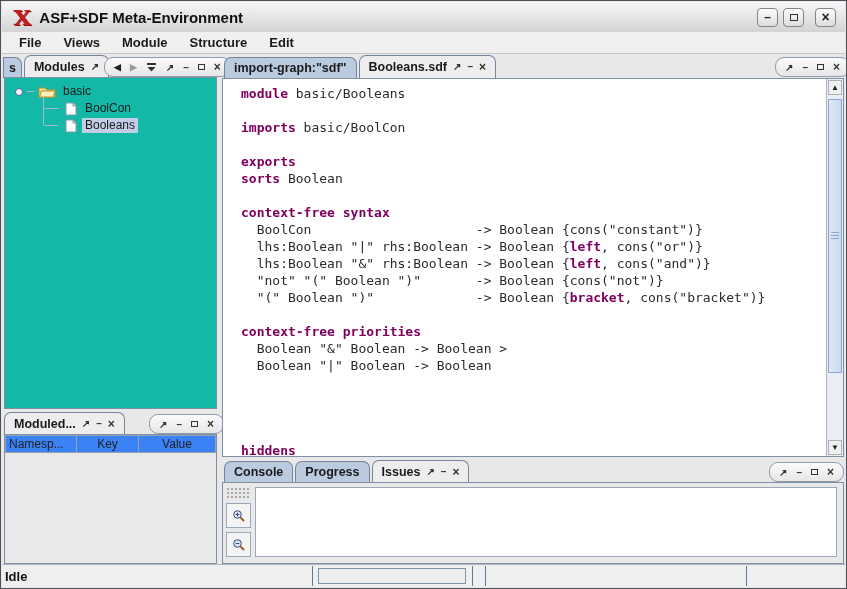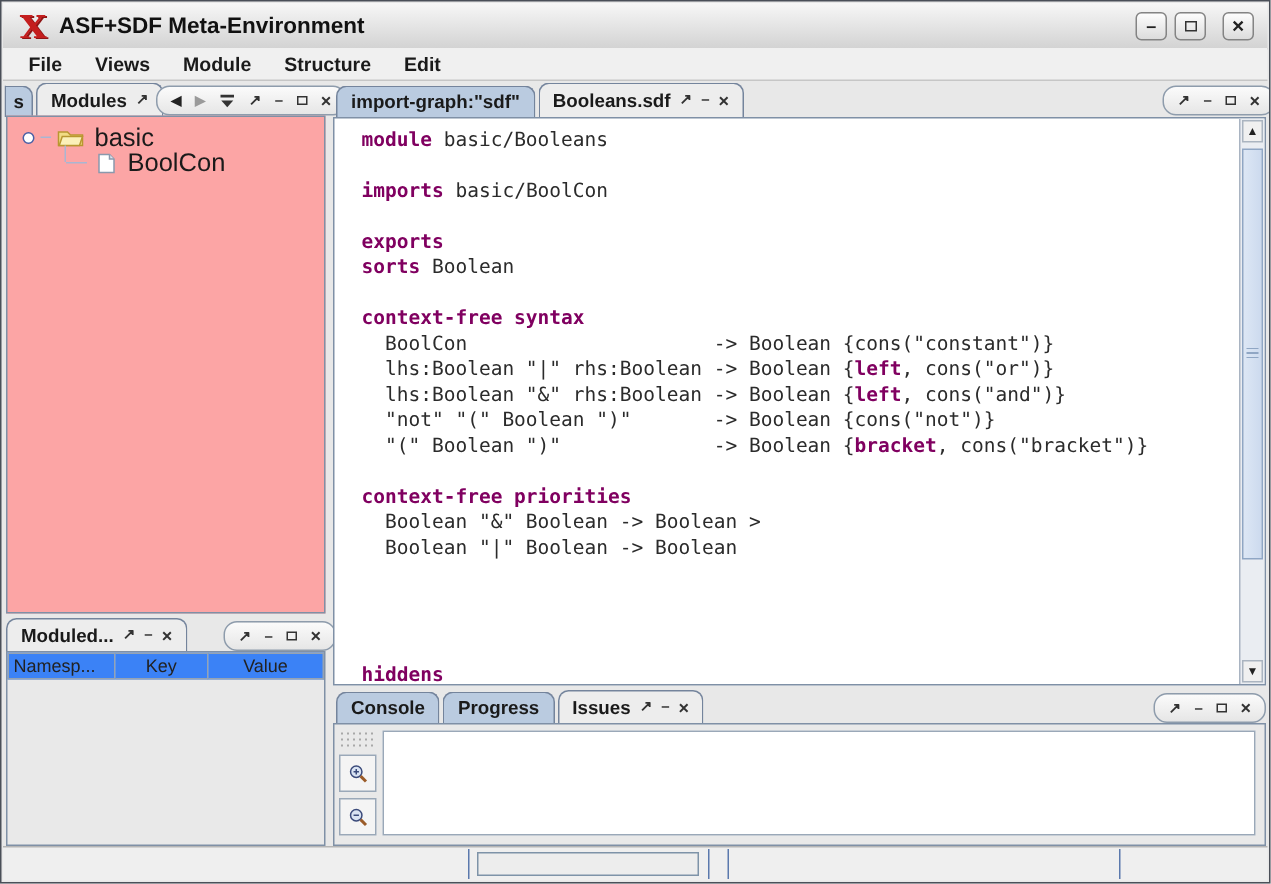--- a/index.html
+++ b/index.html
@@ -34,21 +34,21 @@
     background:var(--tab_inactive,#bacbe0);display:inline-flex;align-items:center;gap:6px;
     margin-right:2px;box-sizing:border-box;white-space:nowrap;}
   .tab.active{background:var(--tab_active,#ededed);height:23px;}
   .mini{font-size:10px;font-weight:bold;color:#333;line-height:1;}
   .mini-sq{width:7px;height:6px;border:1.5px solid #333;display:inline-block;box-sizing:border-box;}
   .icon-group{position:absolute;display:flex;align-items:center;gap:9px;height:18px;
     padding:0 9px;border:1px solid #8e9cac;border-radius:9px;
     background:linear-gradient(#fbfbfb,#e6e6e6);font-size:10px;font-weight:bold;color:#333;}
   .panel-content{position:absolute;border:1px solid #7f90a6;box-sizing:border-box;background:#e9e9e9;}
   
-  .tree{background:#fca5a5;overflow:hidden;font-size:17px;color:#1a1a1a;padding:5px 0 0 10px;}
+  .tree{background:#14b8a6;overflow:hidden;font-size:12px;color:#1a1a1a;padding:5px 0 0 10px;}
   .tree-root-row{display:flex;align-items:center;height:17px;gap:4px;}
   .expander{width:8px;height:8px;border:1.5px solid #4a5fa5;border-radius:50%;background:#fff;box-sizing:border-box;}
   .expander-line{width:7px;height:1px;background:#a9b6d2;}
   .tree-children{position:relative;margin-left:28px;}
   .tree-children::before{content:"";position:absolute;left:0;top:-3px;bottom:9px;border-left:1px solid #a9b6d2;}
   .tree-row{position:relative;display:flex;align-items:center;height:17px;padding-left:22px;gap:5px;}
   .tree-row::before{content:"";position:absolute;left:1px;top:8px;width:14px;border-top:1px solid #a9b6d2;}
   .tree-label{padding:0 3px;line-height:15px;}
   .tree-row.selected .tree-label{background:var(--selection,#c2cde6);}
   
@@ -148,20 +148,27 @@
     </svg>
     <span class="tree-label">basic</span>
   </div>
   <div class="tree-children" id="tree-children">
       <div class="tree-row">
         <svg width="12" height="14">
           <path d="M1 1 H8 L11 4 V13 H1 Z" fill="#FFFFFF" stroke="#8A99AD"></path>
           <path d="M8 1 L8 4 L11 4" fill="#DDE4EE" stroke="#8A99AD"></path>
         </svg>
         <span class="tree-label">BoolCon</span>
+      </div>
+      <div class="tree-row selected">
+        <svg width="12" height="14">
+          <path d="M1 1 H8 L11 4 V13 H1 Z" fill="#FFFFFF" stroke="#8A99AD"></path>
+          <path d="M8 1 L8 4 L11 4" fill="#DDE4EE" stroke="#8A99AD"></path>
+        </svg>
+        <span class="tree-label">Booleans</span>
       </div>
     </div>
 </div>
 
 <div class="tab-row" style="left:3px;top:411px;">
   <span class="tab active">
     <span>Moduled...</span>
     <span class="mini">↗</span>
     <span class="mini">–</span>
     <span class="mini" style="font-size:12px;">×</span>
@@ -249,18 +256,19 @@
         <circle cx="5.5" cy="5.5" r="3.8" fill="#D9E3F2" stroke="#3A4A7A"></circle>
         <line x1="8.4" y1="8.4" x2="12" y2="12" stroke="#9A5B28" stroke-width="2"></line>
         <line x1="3.7" y1="5.5" x2="7.3" y2="5.5" stroke="#3A4A7A"></line>
       </svg>
     </div>
   </div>
   <div class="console-text"></div>
 </div>
 
 <div class="statusbar">
+  <div class="status-text">Idle</div>
   <div class="status-cell" style="left:310px;width:0;"></div>
   <div class="progress-field"></div>
   <div class="status-cell" style="left:470px;width:0;"></div>
   <div class="status-cell" style="left:483px;width:0;"></div>
   <div class="status-cell" style="left:744px;width:0;"></div>
 </div>
 
 </body></html>

